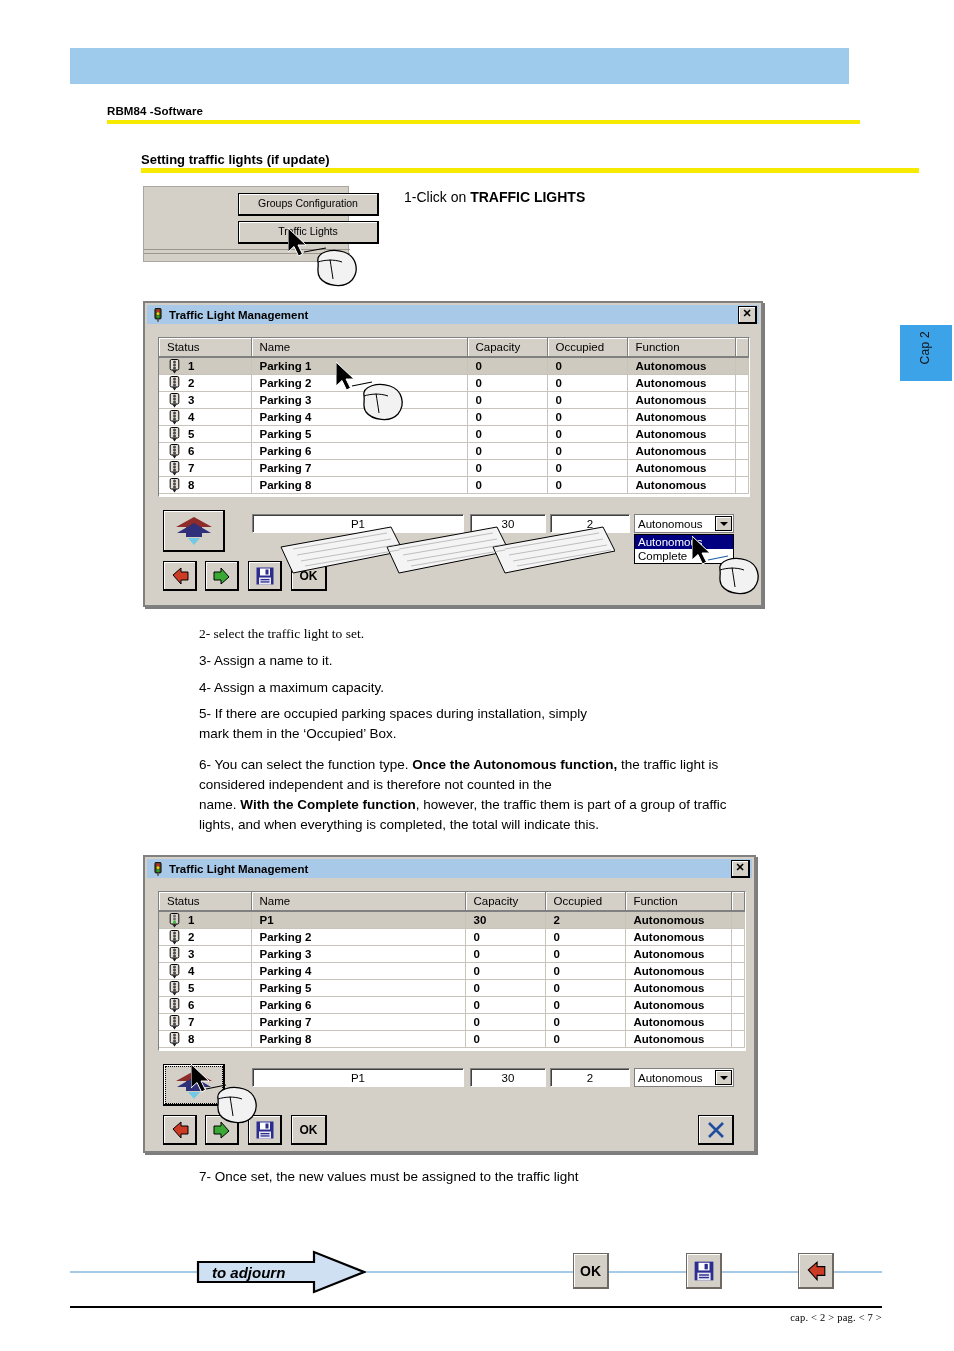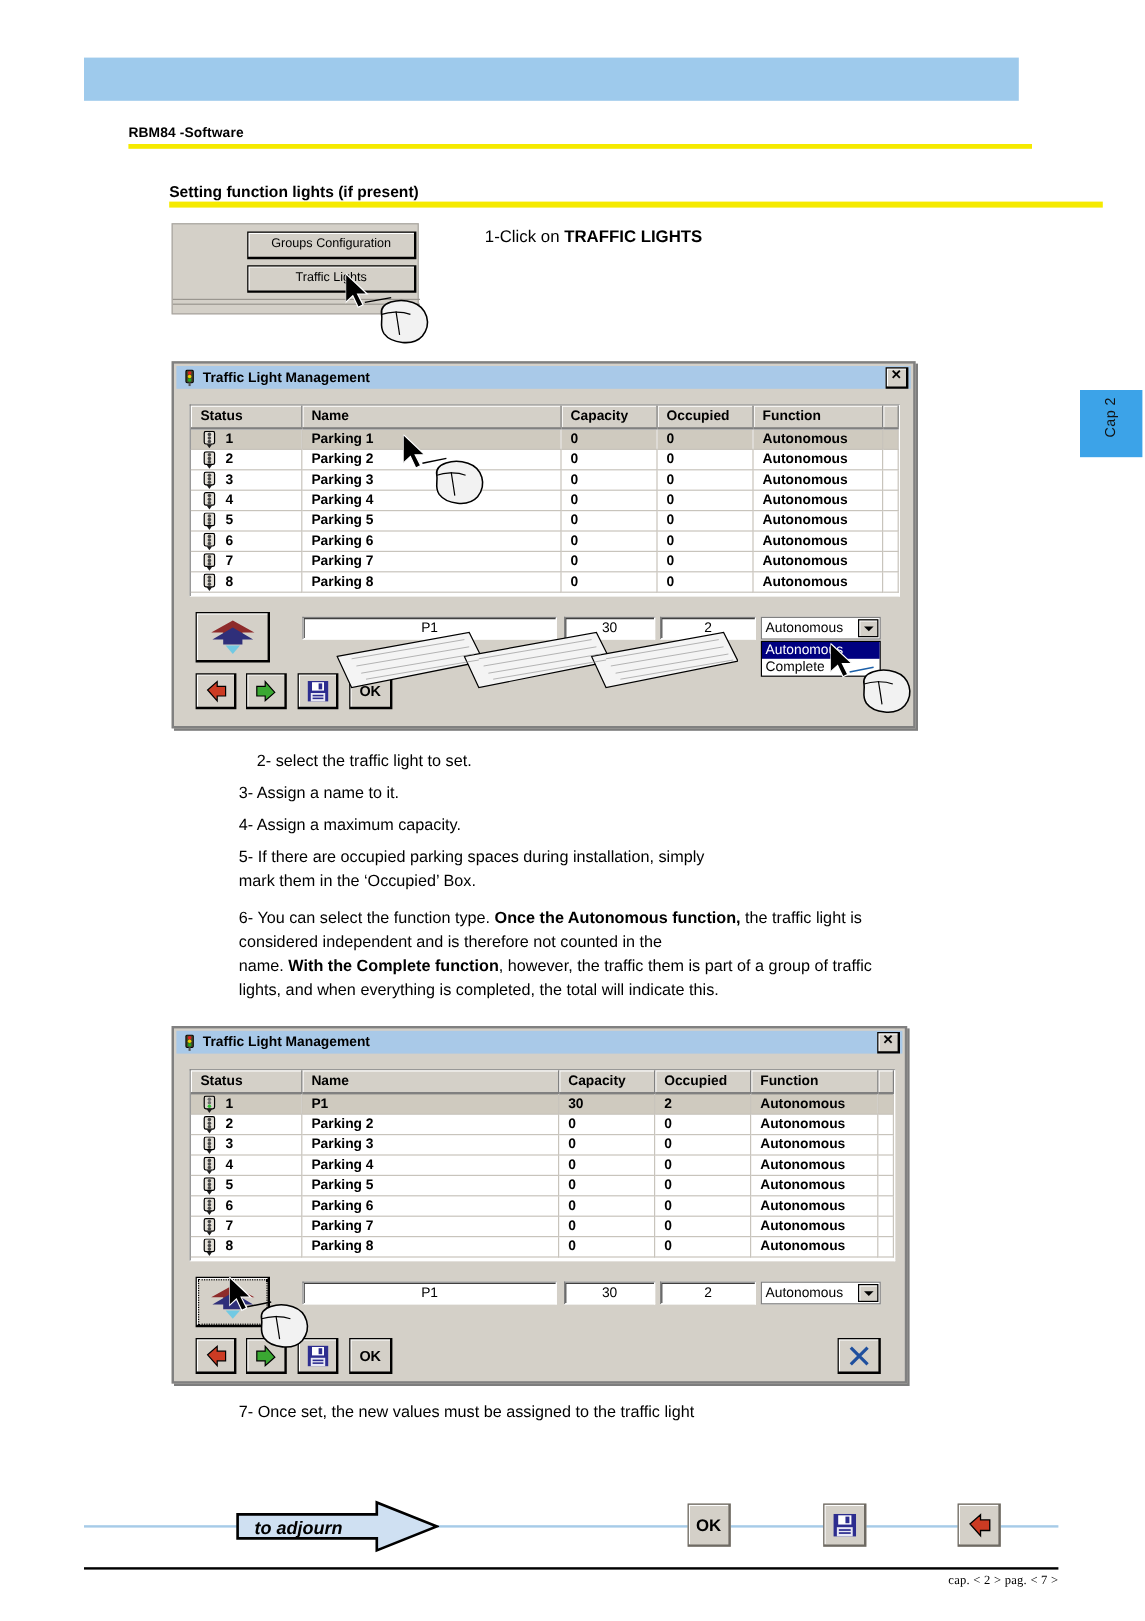--- a/index.html
+++ b/index.html
@@ -22,21 +22,21 @@
 
   
   .cap-tab{position:absolute;left:900px;top:325px;width:52px;height:56px;background:#3ca3e8;}
   .cap-tab span{display:block;writing-mode:vertical-rl;transform:rotate(180deg);
      font-size:12px;color:#111;margin:6px 0 0 18px;letter-spacing:.3px;}
 
   
   .panel1{position:absolute;left:143px;top:186px;width:206px;height:76px;background:#d4d0c8;border:1px solid #a9a5a0;box-sizing:border-box;}
   .panel1 .btn{position:absolute;background:#d4d0c8;border:1px solid #000;
         border-right-width:2px;border-bottom-width:2px;box-shadow:inset 1px 1px 0 #fff;
-        font-size:10.5px;text-align:center;color:#000;}
+        font-size:10.5px;text-align:center;color:#000;margin-left:32px;}
   .panel1 .b1{left:62px;top:6px;width:138px;height:20px;line-height:19px;}
   .panel1 .b2{left:62px;top:34px;width:138px;height:20px;line-height:19px;}
   .panel1 .sep{position:absolute;left:0;top:62px;width:206px;height:1px;background:#9a968f;}
   .panel1 .sep2{position:absolute;left:0;top:66px;width:206px;height:1px;background:#9a968f;}
 
   .callout1{position:absolute;left:404px;top:189px;font-size:14px;color:#000;}
   .callout1 b{font-weight:bold;}
 
   
   .cursor{position:absolute;width:0;height:0;}
@@ -52,21 +52,21 @@
   .dlg-title .tl-ico{width:14px;height:14px;margin-right:4px;flex:0 0 auto;}
   .dlg-title .tl-txt{font-size:11.5px;font-weight:bold;color:#000;flex:1 1 auto;}
   .dlg-close{width:16px;height:15px;background:#d4d0c8;border:1px solid #000;
        border-right-width:2px;border-bottom-width:2px;box-shadow:inset 1px 1px 0 #fff;
        font-size:11px;line-height:12px;text-align:center;font-weight:bold;color:#000;cursor:default;}
 
   .grid{position:absolute;background:#fff;border:2px inset #808080;box-sizing:border-box;
         border-top:1px solid #808080;border-left:1px solid #808080;
         border-right:1px solid #fff;border-bottom:1px solid #fff;}
   table.tl{border-collapse:collapse;width:100%;table-layout:fixed;font-size:11.5px;}
-  table.tl th{background:#d4d0c8;font-weight:bold;font-size:11.5px;text-align:left;
+  table.tl th{background:#d4d0c8;font-weight:normal;font-size:11.5px;text-align:left;
         border-right:1px solid #808080;border-bottom:2px solid #808080;
         box-shadow:inset 1px 1px 0 #fff;padding:1px 0 1px 8px;height:16px;color:#000;}
   table.tl td{border-right:1px solid #c8c4bc;border-bottom:1px solid #c8c4bc;
         height:16px;padding:0 0 0 8px;color:#000;font-weight:bold;overflow:hidden;white-space:nowrap;}
   table.tl tr.sel td{background:#cfcabf;}
   td.c-center{text-align:left;padding-left:14px;}
   .cell-status{display:flex;align-items:center;gap:8px;padding-left:2px;}
   .tlight{width:11px;height:15px;flex:0 0 auto;}
 
   .field{position:absolute;background:#fff;border:1px solid #808080;border-right-color:#fff;border-bottom-color:#fff;
@@ -119,21 +119,21 @@
     
     
     
     
     
   </div>
 
   <div class="prodline">RBM84 -Software</div>
   <div class="rule-yellow-1"></div>
 
-  <div class="sect-title">Setting function lights (if present)</div>
+  <div class="sect-title">Setting traffic lights (if update)</div>
   <div class="rule-yellow-2"></div>
 
   <div class="cap-tab">
     <span>Cap 2</span>
   </div>
 
   <div class="panel1">
     <div class="btn b1">Groups Configuration</div>
     <div class="btn b2">Traffic Lights</div>
     <div class="sep"></div>
@@ -435,21 +435,21 @@
   </div>
   <div class="mousegfx" style="left:350px;top:379px;">
     <svg width="58" height="44" viewBox="0 0 58 44">
       <path d="M2,7 L22,3" stroke="#000" stroke-width="1.2" fill="none"></path>
       <path d="M14,17 C12,7 28,3 40,7 C52,11 56,25 48,35 C40,44 22,41 16,33 C12,27 15,23 14,17 Z" fill="#f2f2f2" stroke="#000" stroke-width="1.3"></path>
       <path d="M14,17 C20,15 30,14 38,17" stroke="#000" stroke-width="1" fill="none"></path>
       <path d="M26,14.5 C27,21 28,27 29,34" stroke="#000" stroke-width="1" fill="none"></path>
     </svg>
   </div>
 
-  <div class="btext" style="left:214px;top:624px;">2- select the traffic light to set.</div>
+  <div class="btext" style="left:199px;top:624px;font-family:Liberation Serif, serif;">2- select the traffic light to set.</div>
   <div class="btext" style="left:199px;top:651px;">3- Assign a name to it.</div>
   <div class="btext" style="left:199px;top:678px;">4- Assign a maximum capacity.</div>
   <div class="btext" style="left:199px;top:704px;width:680px;">
     <span>5- If there are occupied parking spaces during installation, simply</span><br>
     <span>mark them in the ‘Occupied’ Box.</span>
   </div>
   <div class="btext" style="left:199px;top:755px;width:700px;">
     <span>6- You can select the function type. </span><b>Once the Autonomous function,</b><span> the traffic light is</span><br>
     <span>considered independent and is therefore not counted in the</span><br>
     <span>name. </span><b>With the Complete function</b><span>, however, the traffic them is part of a group of traffic</span><br>

